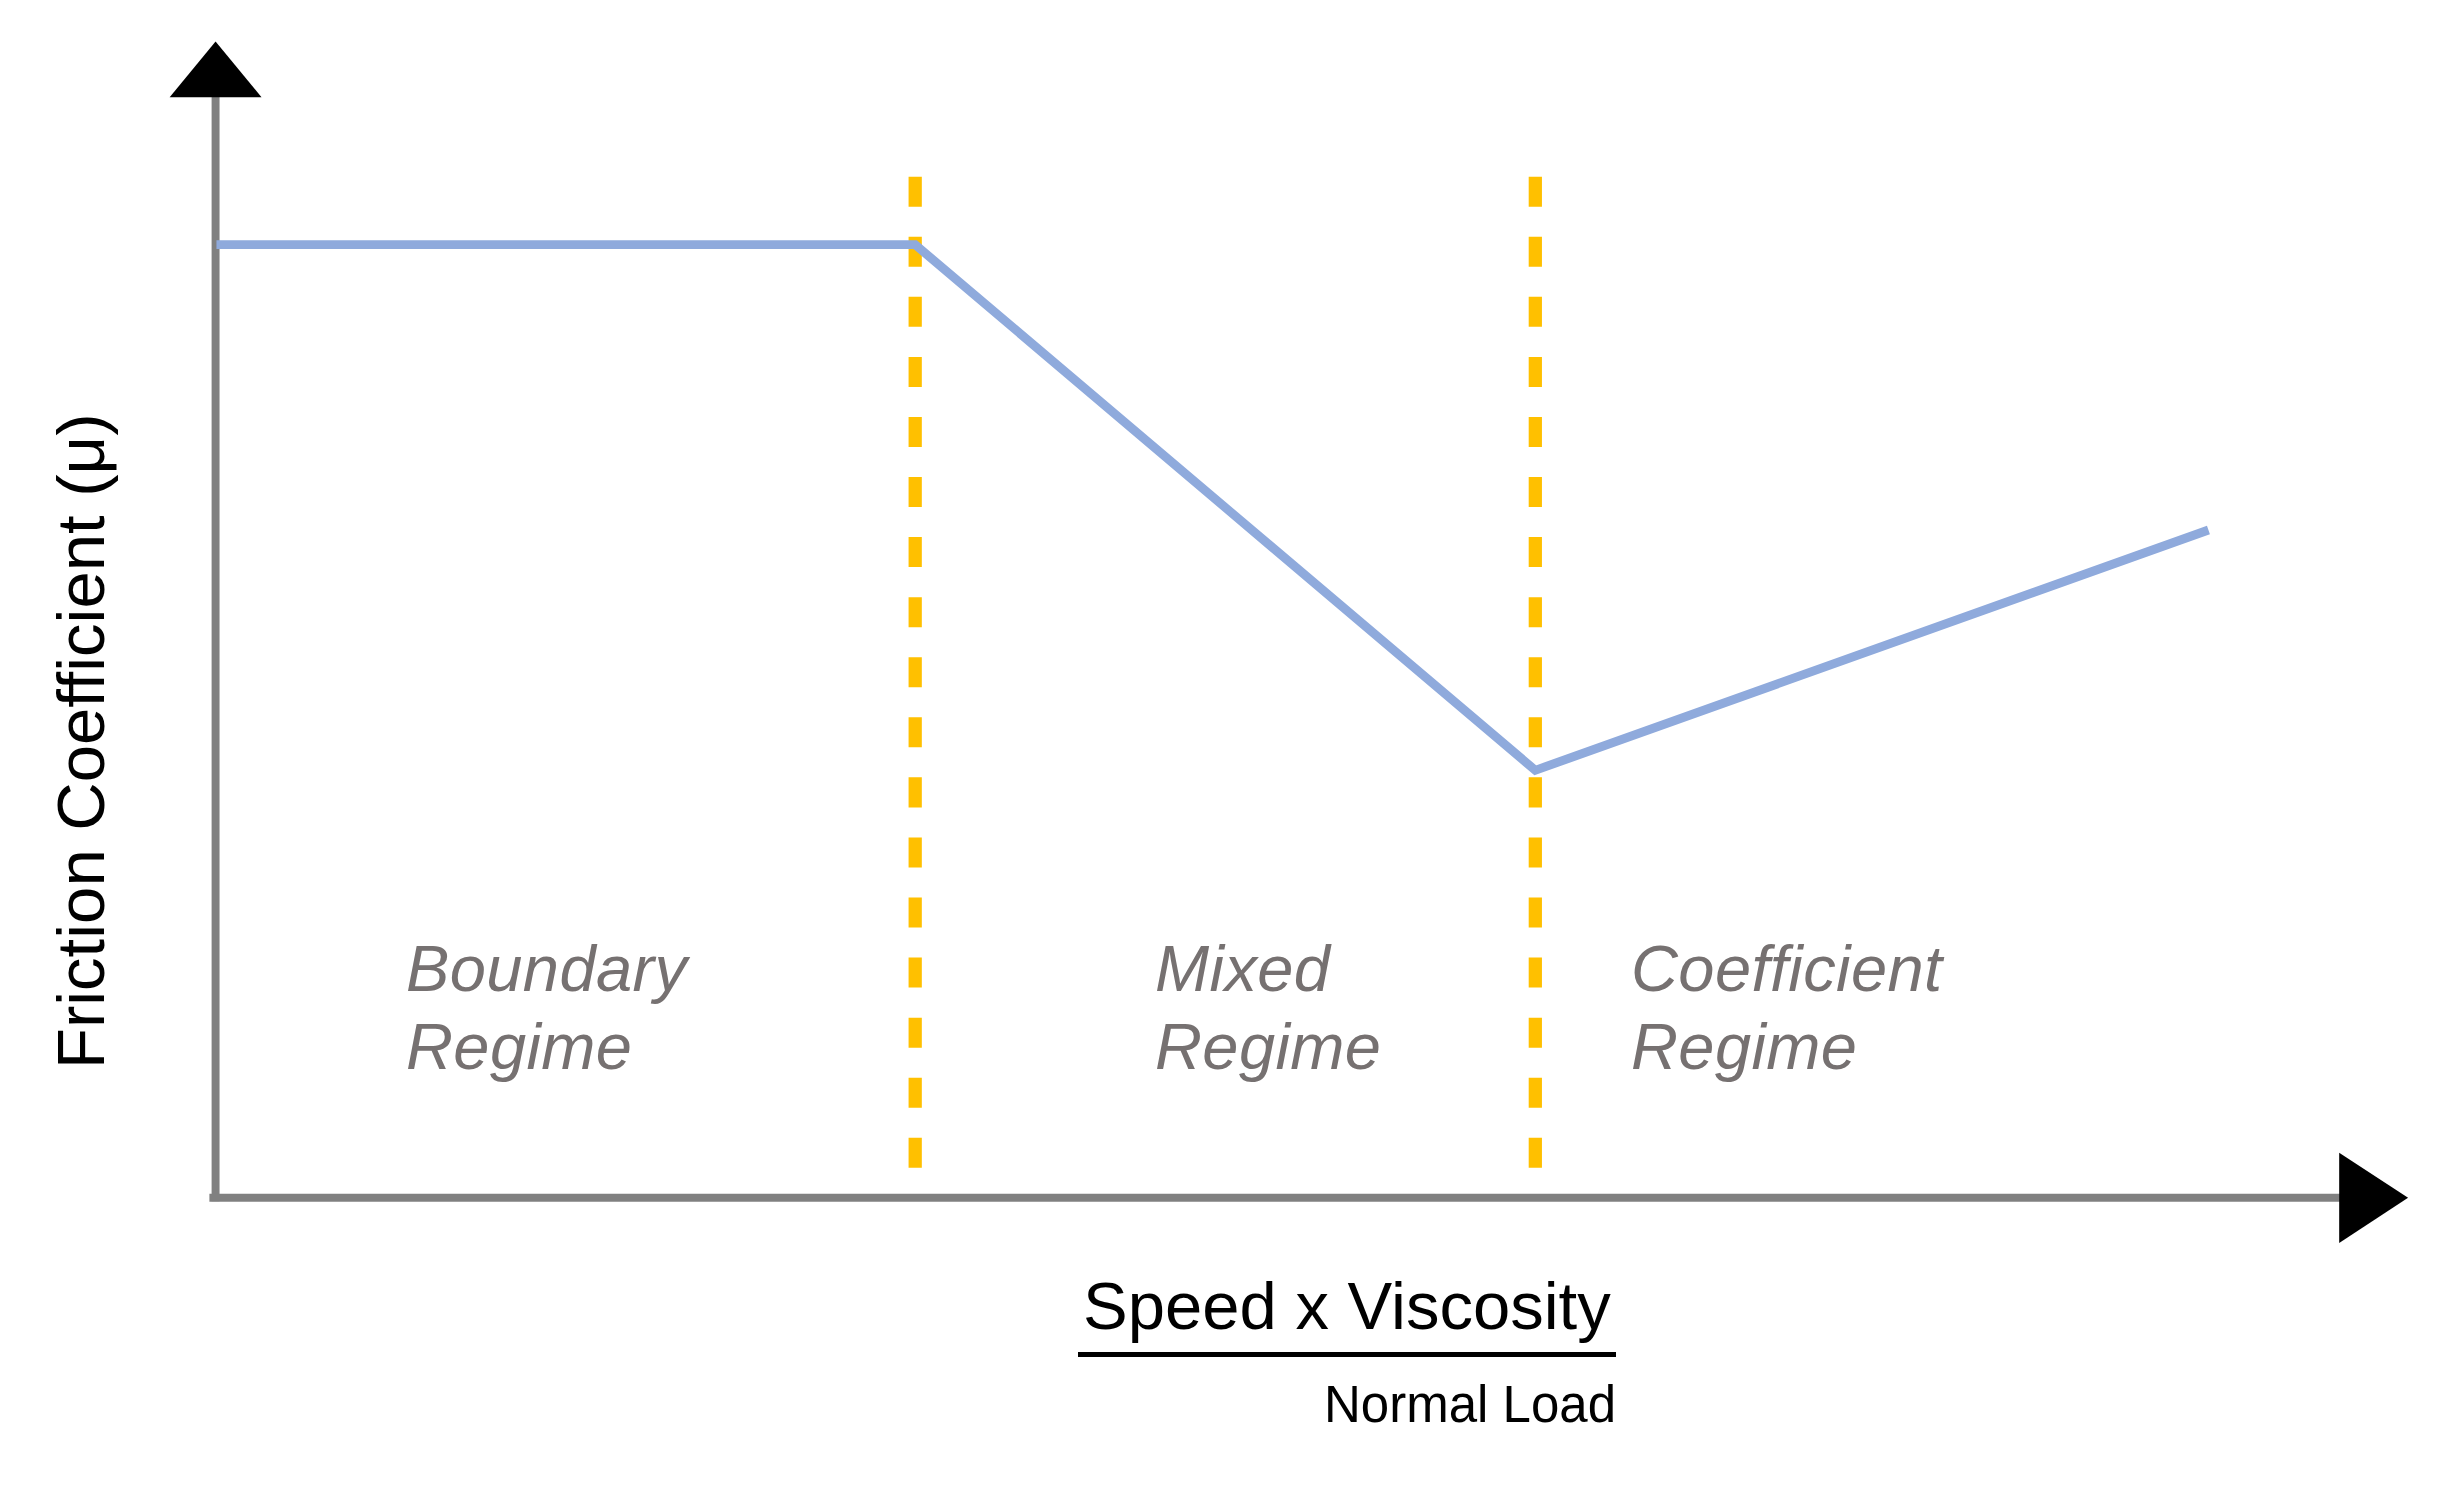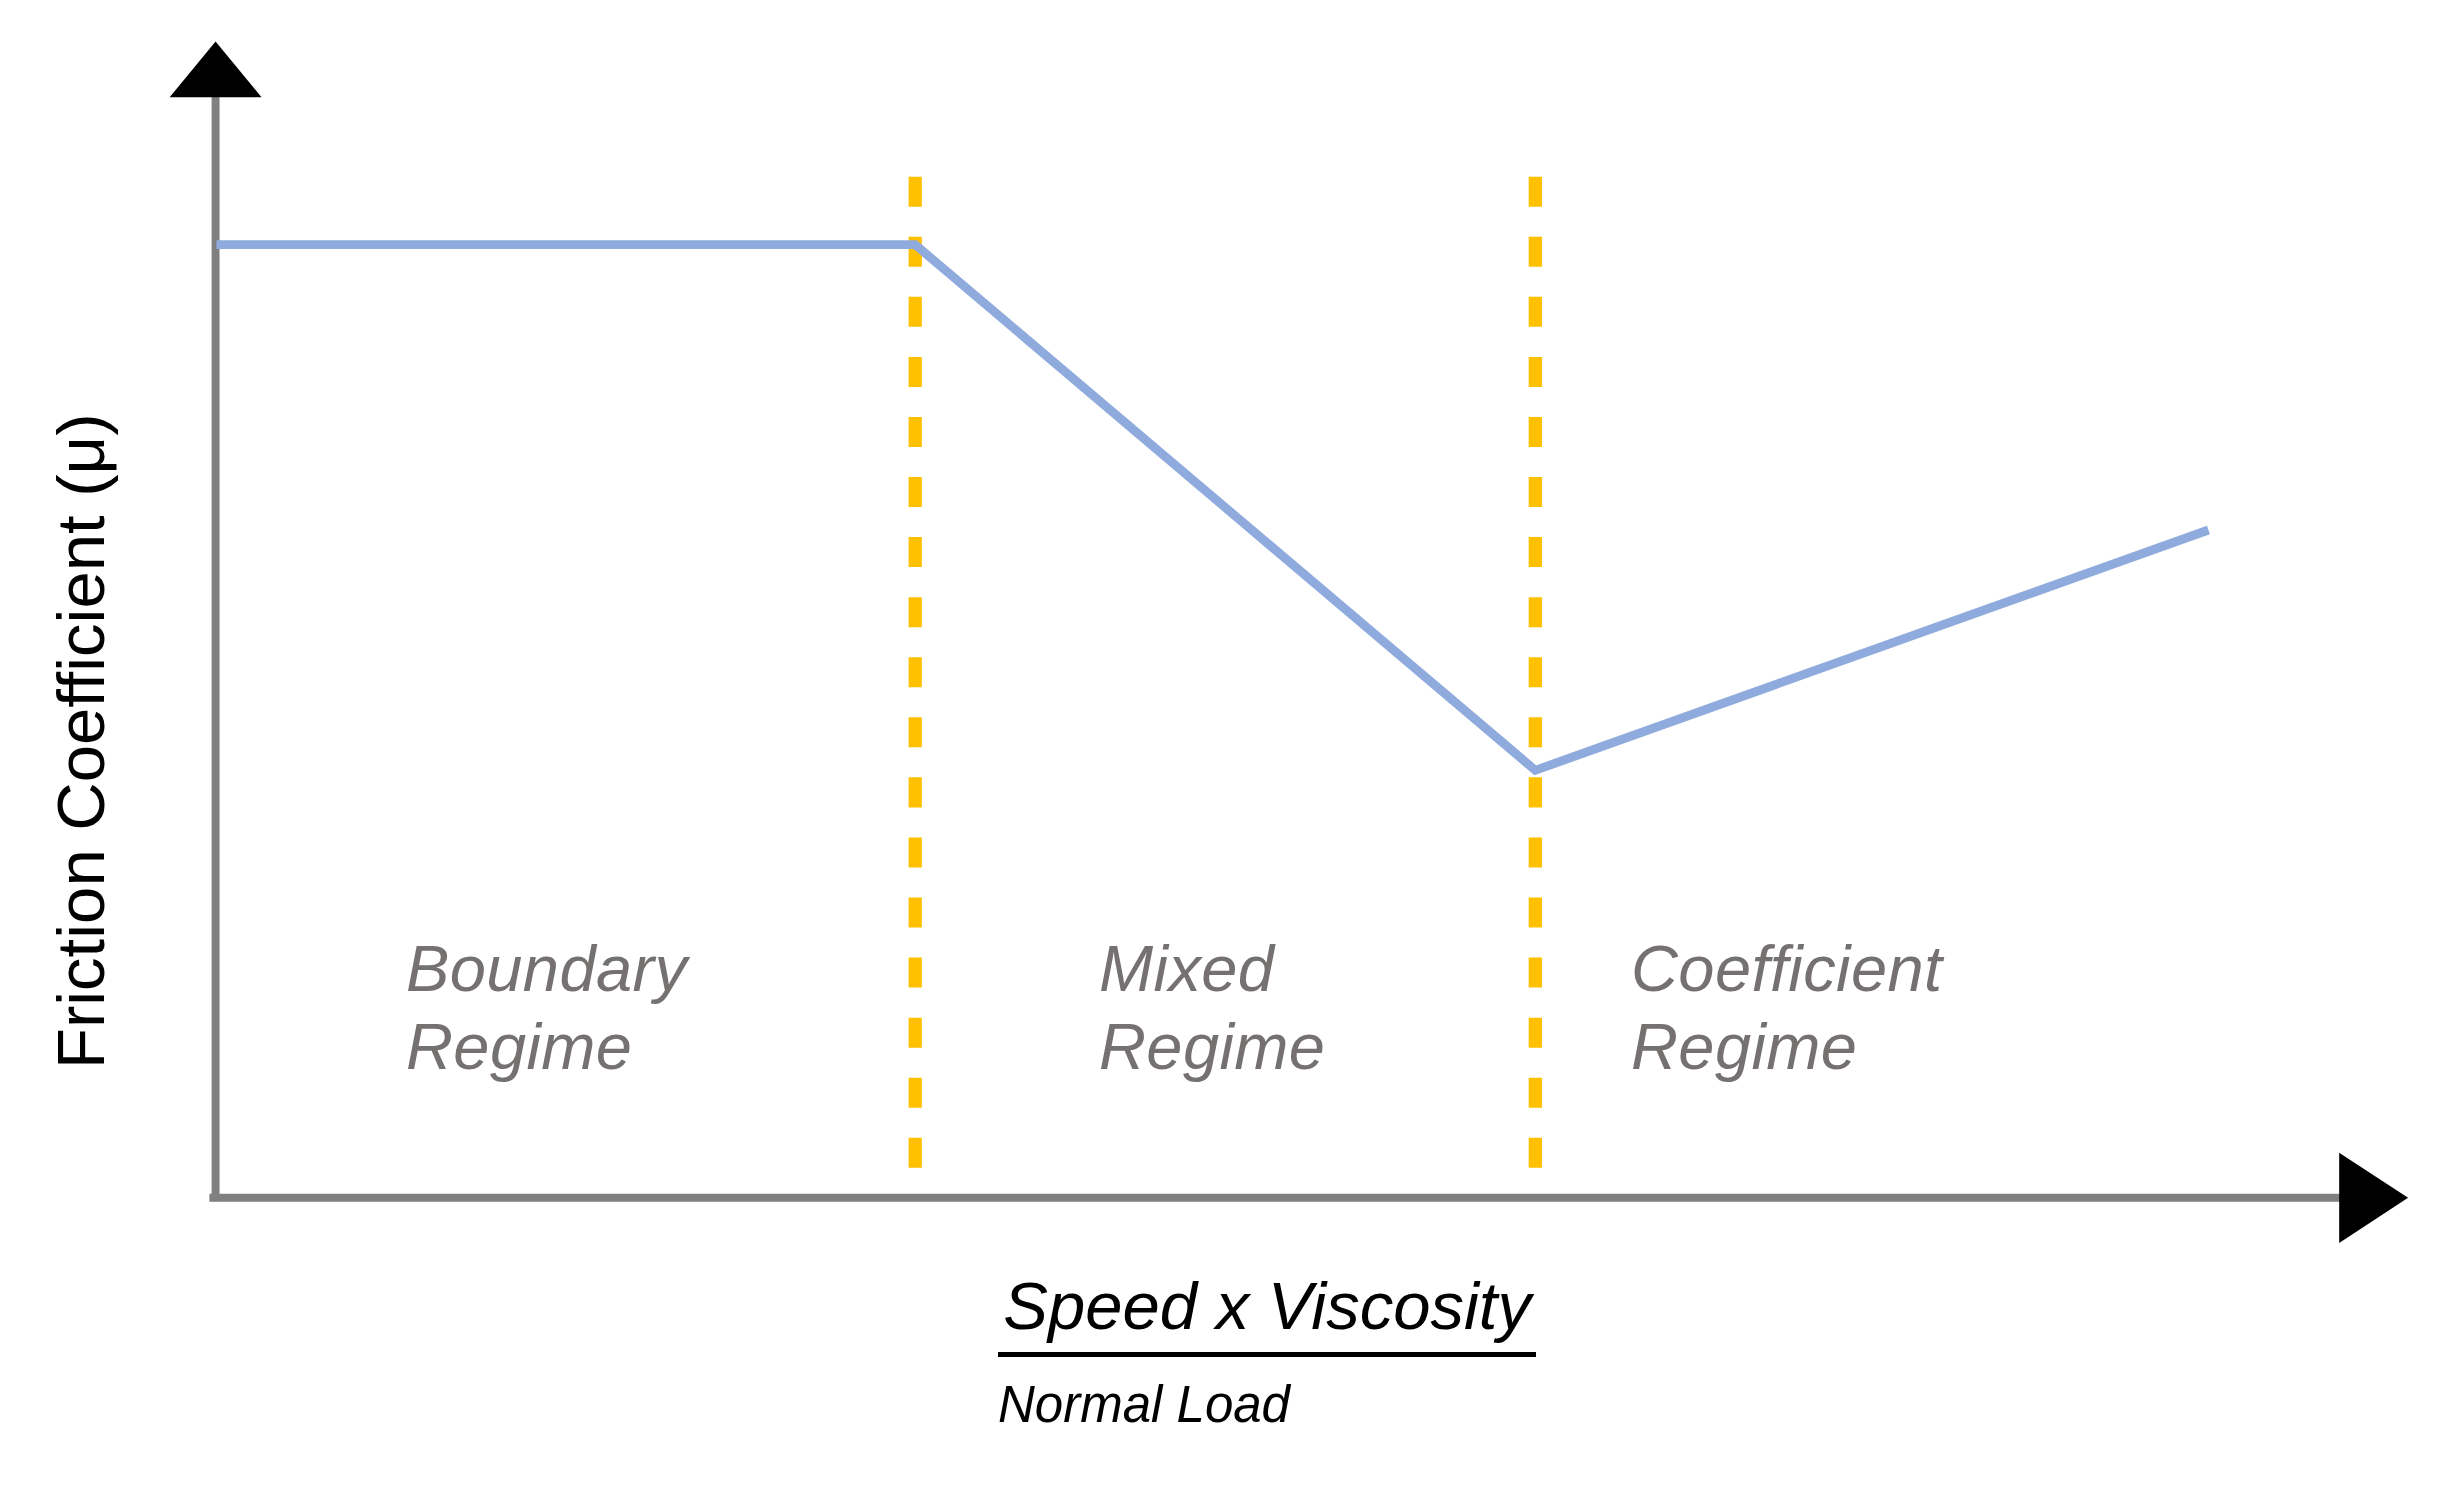--- a/index.html
+++ b/index.html
@@ -29,21 +29,21 @@
     font-family: "Liberation Sans", sans-serif;
     font-style: italic;
     font-size: 65px;
     line-height: 78px;
     color: #767171;
     white-space: pre-line;
     letter-spacing: 0.4px;
     margin-left: 7px;
   }
   #regime-label-boundary { left: 399px; top: 930px; }
-  #regime-label-mixed    { left: 1092px; top: 930px; }
+  #regime-label-mixed    { left: 1148px; top: 930px; }
   #regime-label-hydro    { left: 1624px; top: 930px; }
 
   #y-axis-title {
     position: absolute;
     left: 0px;
     top: 0px;
     width: 972px;
     height: 97px;
     transform-origin: 0 0;
     transform: translate(32px, 1069px) rotate(-90deg);
@@ -51,23 +51,22 @@
     line-height: 97px;
     color: #000000;
     white-space: nowrap;
   }
 
   #x-axis-title {
     position: absolute;
     left: 998px;
     top: 1263px;
     width: 618px;
-    text-align: left;
+    text-align: right;
     color: #000000;
-    font-style: italic;
   }
   #x-axis-numerator {
     font-size: 67px;
     line-height: 85px;
     border-bottom: 5.3px solid #000000;
     display: inline-block;
     padding: 0 5.3px 3.5px 5.3px;
     white-space: nowrap;
   }
   #x-axis-denominator {

